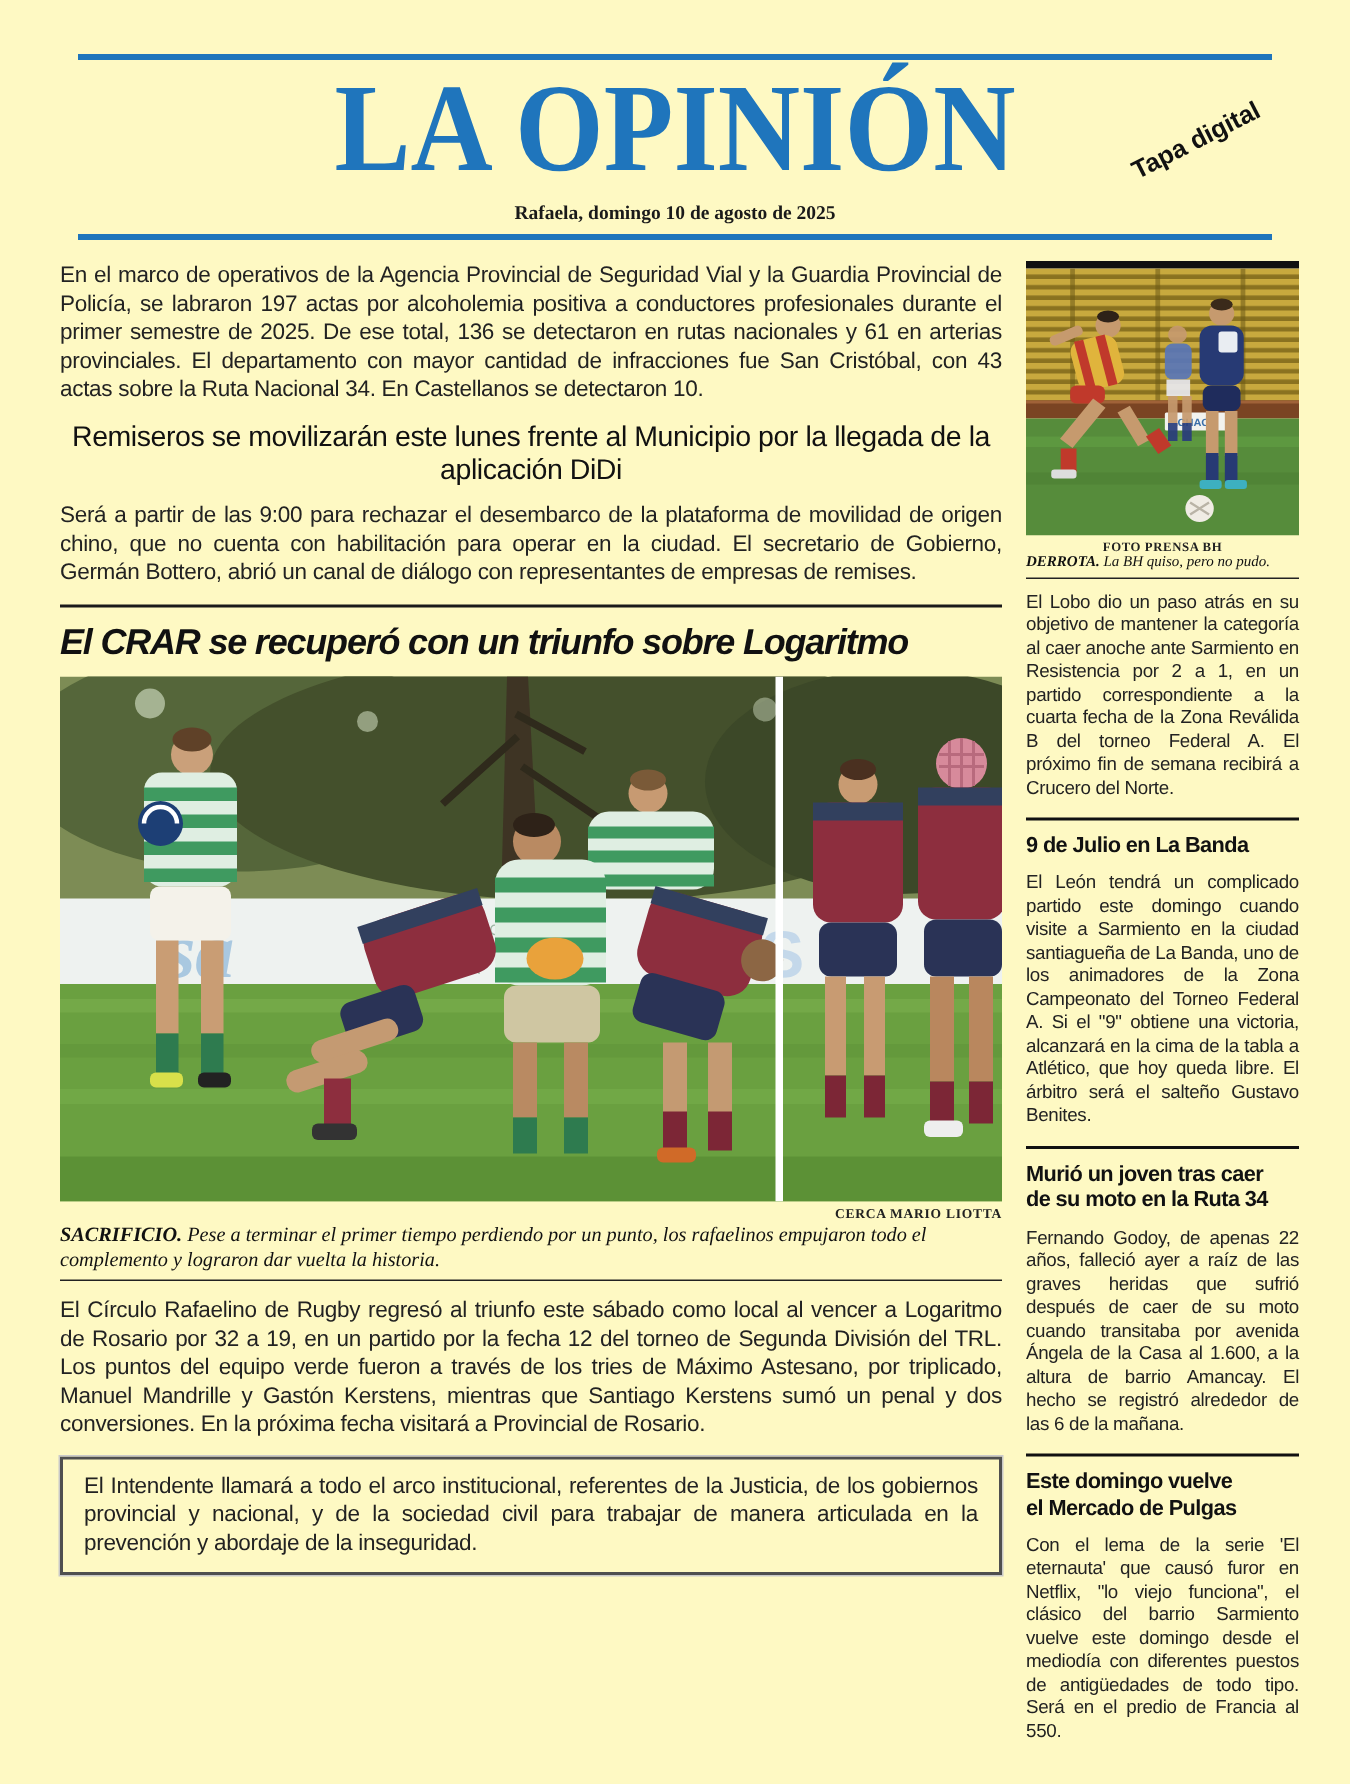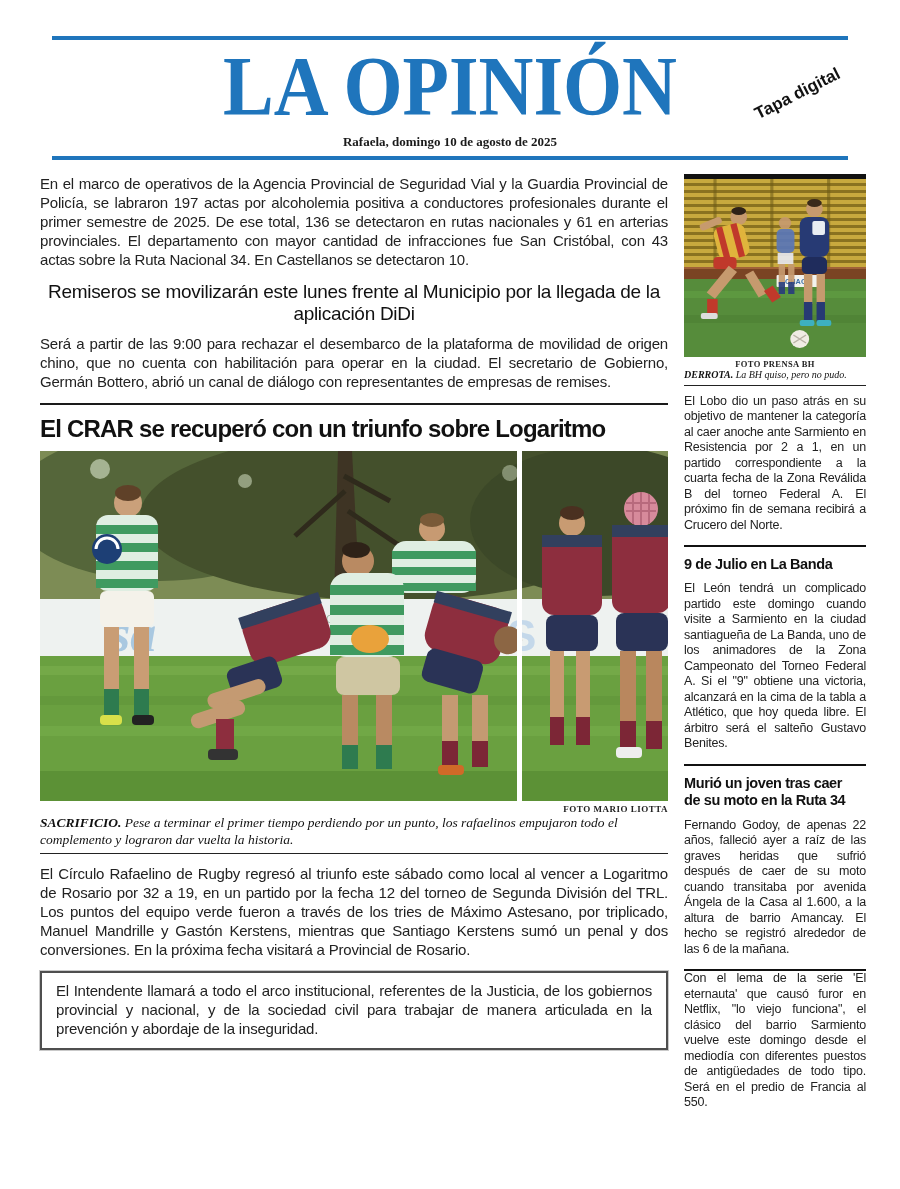--- a/index.html
+++ b/index.html
@@ -1,36 +1,36 @@
 <!DOCTYPE html>
 <html><head>
 <meta charset="utf-8">
 <style>
   html,body{margin:0;padding:0;background:#e8e8e8;}
-  .page{width:900px;height:1189px;background:#ffffff;margin:0 auto;position:relative;overflow:hidden;
+  .page{width:900px;height:1189px;background:#fef9c3;margin:0 auto;position:relative;overflow:hidden;
         font-family:"Liberation Sans",sans-serif;color:#1a1a1a;}
   
   .masthead{position:relative;padding:36px 52px 0 52px;text-align:center;}
   .rule-blue{height:4px;background:#1f75bc;}
   .masthead-title{font-family:"Liberation Serif",serif;font-weight:bold;color:#1f75bc;
         font-size:76px;line-height:1.0;margin:8px 0 0 0;letter-spacing:0px;transform:scaleY(1.1);}
   .tapa-tag{position:absolute;right:56px;top:84px;transform:rotate(-27deg);
         font-size:17px;font-weight:bold;color:#111;}
   .dateline{font-family:"Liberation Serif",serif;font-weight:bold;font-size:13px;margin:10px 0 6px 0;}
   
   .content{display:flex;gap:16px;padding:14px 34px 0 40px;}
   .main-col{flex:0 0 628px;width:628px;}
   .side-col{flex:1;min-width:0;}
   
   .lead-headline{font-size:34px;font-weight:800;line-height:1.13;letter-spacing:-1.5px;
         white-space:pre-line;margin:0 0 12px 0;color:#111;}
   .body-text{font-size:15px;line-height:1.27;letter-spacing:-0.2px;text-align:justify;margin:0 0 12px 0;color:#222;}
   .subhead{font-size:19px;font-weight:normal;letter-spacing:-0.3px;margin:0 0 9px 0;color:#111;text-align:center;}
   hr.main-rule{border:0;border-top:2px solid #1a1a1a;margin:4px 0 10px 0;}
-  .crar-headline{font-size:24px;font-weight:800;letter-spacing:-0.8px;margin:0 0 8px 0;color:#111;}
+  .crar-headline{font-size:24px;font-weight:800;letter-spacing:-0.8px;margin:0 0 8px 0;color:#111;font-style:italic;}
   .photo-frame{line-height:0;}
   .photo-credit{text-align:right;font-family:"Liberation Serif",serif;font-weight:bold;
         font-size:9px;letter-spacing:0.5px;margin:3px 0 0 0;color:#222;}
   .caption{font-family:"Liberation Serif",serif;font-style:italic;font-size:13.5px;line-height:1.2;
         margin:1px 0 5px 0;color:#111;}
   .caption .cap-lead{font-weight:bold;}
   hr.thin-rule{border:0;border-top:1.5px solid #222;margin:0 0 10px 0;}
   .viotti-box{border:2px solid #4f4f4f;outline:1px solid #c9c9c9;margin-top:12px;padding:8px 14px 10px 14px;}
   .viotti-box .box-headline{font-size:24px;font-weight:800;letter-spacing:-0.8px;text-align:center;margin:0 0 8px 0;color:#111;}
   .viotti-box .body-text{margin:0;}
@@ -183,21 +183,21 @@
             <rect x="572" y="74" width="58" height="12" fill="#32405e"></rect>
             <rect x="576" y="162" width="52" height="38" rx="8" fill="#2a3356"></rect>
             <rect x="580" y="200" width="16" height="70" fill="#b9875e"></rect>
             <rect x="606" y="200" width="16" height="70" fill="#b9875e"></rect>
             <rect x="580" y="270" width="16" height="28" fill="#7c2636"></rect>
             <rect x="606" y="270" width="16" height="28" fill="#7c2636"></rect>
             <rect x="576" y="296" width="26" height="11" rx="4" fill="#eeeeee"></rect>
           </g>
         </svg>
       </figure>
-      <div class="photo-credit">FOTO MARIO LIOTTA</div>
+      <div class="photo-credit">CERCA MARIO LIOTTA</div>
       <p class="caption"><span class="cap-lead">SACRIFICIO.</span><span> Pese a terminar el primer tiempo perdiendo por un punto, los rafaelinos empujaron todo el complemento y lograron dar vuelta la historia.</span></p>
       <hr class="thin-rule">
       <p class="body-text">El Círculo Rafaelino de Rugby regresó al triunfo este sábado como local al vencer a Logaritmo de Rosario por 32 a 19, en un partido por la fecha 12 del torneo de Segunda División del TRL. Los puntos del equipo verde fueron a través de los tries de Máximo Astesano, por triplicado, Manuel Mandrille y Gastón Kerstens, mientras que Santiago Kerstens sumó un penal y dos conversiones. En la próxima fecha visitará a Provincial de Rosario.</p>
 
       <section class="viotti-box">
         <p class="body-text">El Intendente llamará a todo el arco institucional, referentes de la Justicia, de los gobiernos provincial y nacional, y de la sociedad civil para trabajar de manera articulada en la prevención y abordaje de la inseguridad.</p>
       </section>
 
     </main>
 
@@ -282,17 +282,19 @@
       <p class="side-body">El León tendrá un complicado partido este domingo cuando visite a Sarmiento en la ciudad santiagueña de La Banda, uno de los animadores de la Zona Campeonato del Torneo Federal A. Si el "9" obtiene una victoria, alcanzará en la cima de la tabla a Atlético, que hoy queda libre. El árbitro será el salteño Gustavo Benites.</p>
 
       <hr class="side-rule">
 
       <h3 class="side-headline">Murió un joven tras caer
 de su moto en la Ruta 34</h3>
       <p class="side-body">Fernando Godoy, de apenas 22 años, falleció ayer a raíz de las graves heridas que sufrió después de caer de su moto cuando transitaba por avenida Ángela de la Casa al 1.600, a la altura de barrio Amancay. El hecho se registró alrededor de las 6 de la mañana.</p>
 
       <hr class="side-rule">
 
+      <h3 class="side-headline">Este domingo vuelve
+el Mercado de Pulgas</h3>
       <p class="side-body">Con el lema de la serie 'El eternauta' que causó furor en Netflix, "lo viejo funciona", el clásico del barrio Sarmiento vuelve este domingo desde el mediodía con diferentes puestos de antigüedades de todo tipo. Será en el predio de Francia al 550.</p>
 
     </aside>
   </div>
 </div>
 
 </body></html>

